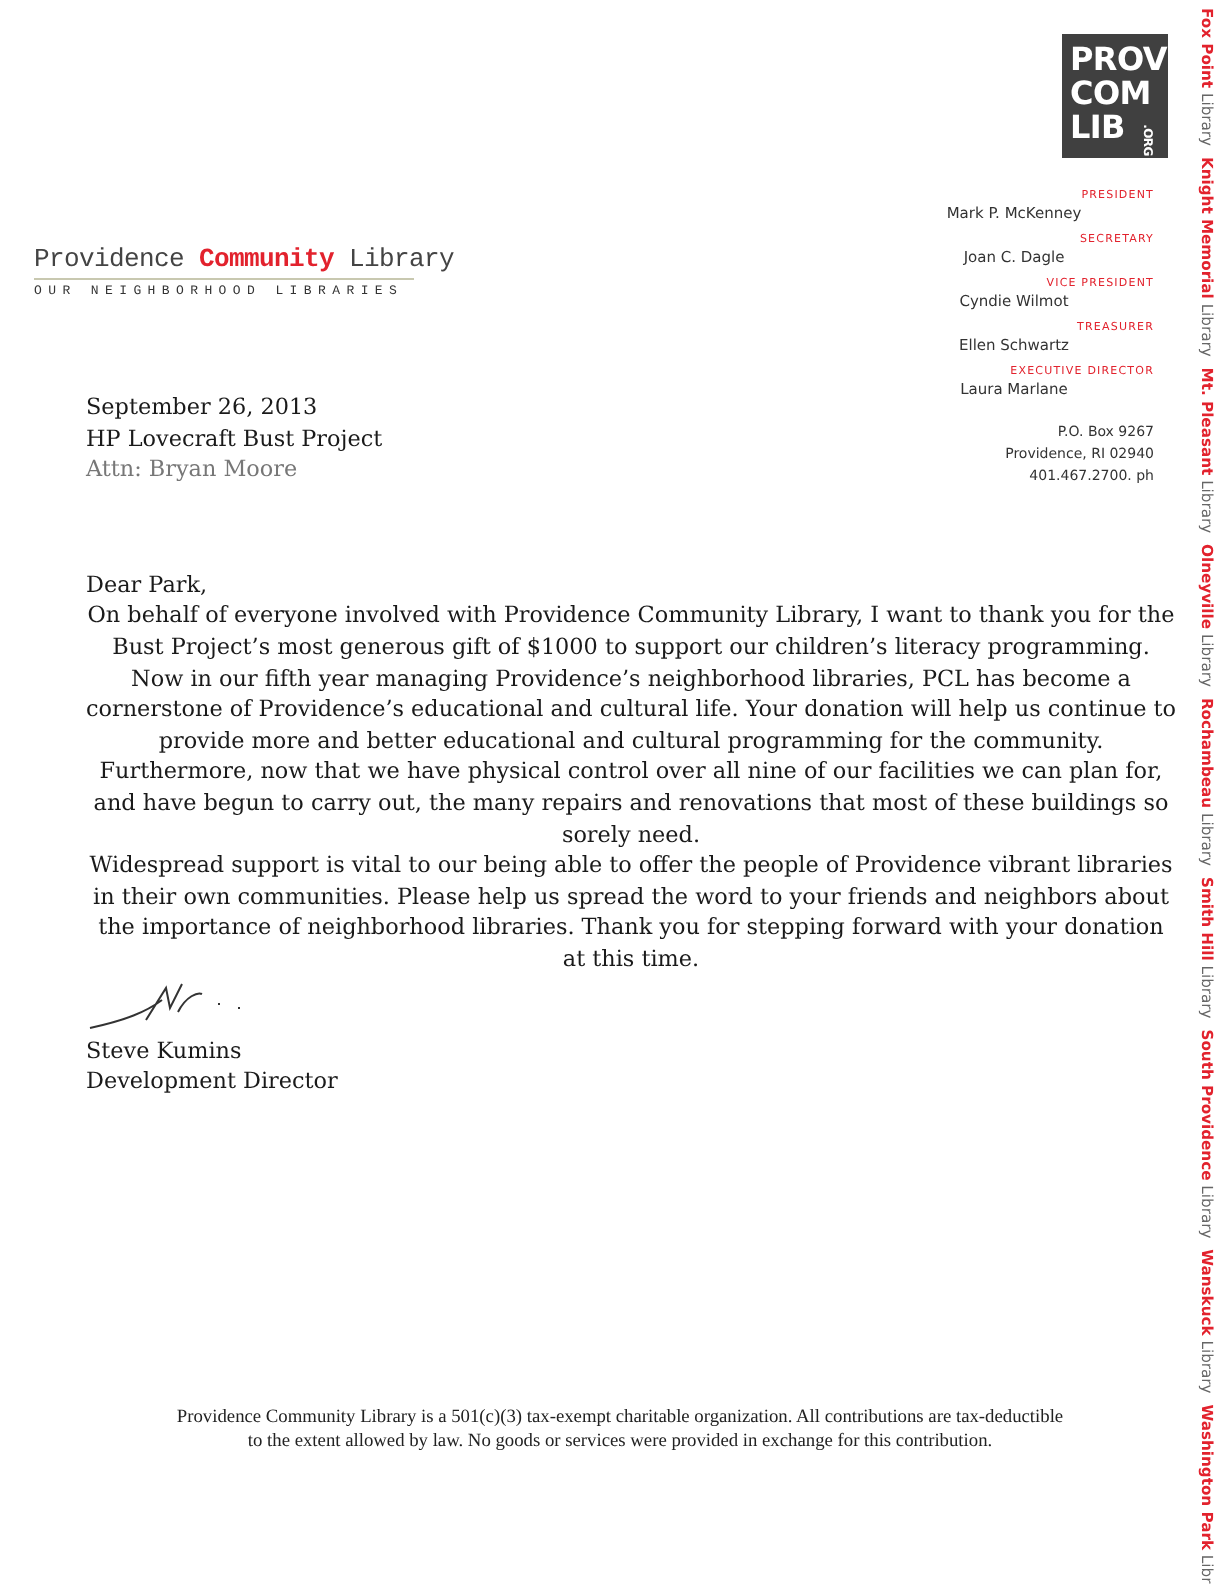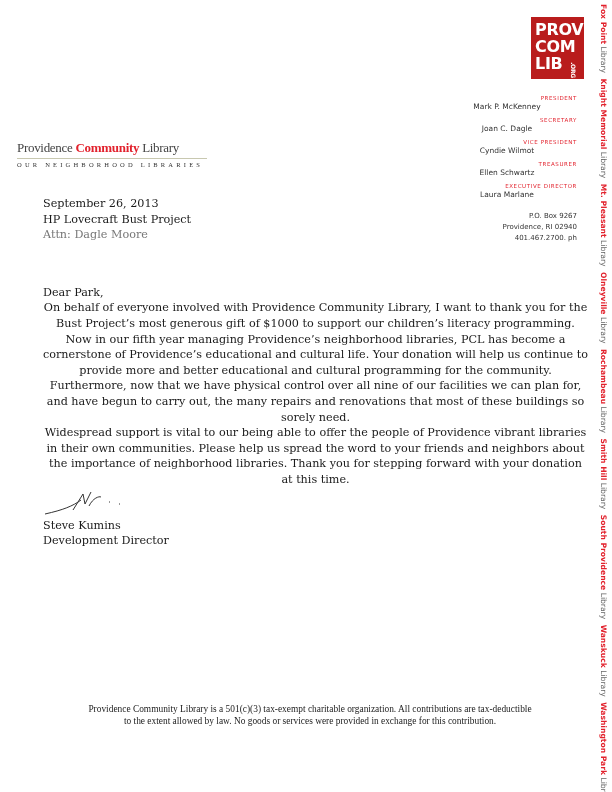--- a/index.html
+++ b/index.html
@@ -1,29 +1,29 @@
 <!DOCTYPE html>
 <html><head>
 <meta charset="utf-8">
 <style>
   html, body { margin:0; padding:0; background:#ffffff; }
   body { width:612px; height:792px; position:relative; overflow:hidden; font-family:"DejaVu Serif", serif; color:#1a1a1a; }
-  .logo-box { position:absolute; left:531px; top:17px; width:53px; height:62px; background:#b91c1c; color:#fff; font-family:"DejaVu Sans", sans-serif; font-weight:bold; font-size:16px; line-height:17px; padding:4px 0 0 4px; box-sizing:border-box; letter-spacing:-0.3px; }
+  .logo-box { position:absolute; left:531px; top:17px; width:53px; height:62px; background:#404040; color:#fff; font-family:"DejaVu Sans", sans-serif; font-weight:bold; font-size:16px; line-height:17px; padding:4px 0 0 4px; box-sizing:border-box; letter-spacing:-0.3px; }
   .logo-box .line { display:block; }
   .logo-box .org { position:absolute; right:3px; bottom:6px; font-size:6px; line-height:6px; transform:rotate(90deg); transform-origin:center; }
   .officers { position:absolute; right:35px; top:95px; width:140px; text-align:right; font-family:"DejaVu Sans", sans-serif; }
   .officer { margin-bottom:6px; }
   .officer .title { font-size:5.5px; color:#e2222d; letter-spacing:0.6px; line-height:7px; }
   .officer .name { font-size:7.5px; color:#333; line-height:9px;text-align:center; }
   .address { margin-top:12px; font-size:7px; color:#333; line-height:11px; }
   .sideways { position:absolute; left:594px; top:0; width:18px; height:792px; }
   .sideways .inner { position:absolute; left:16px; top:4px; transform:rotate(90deg); transform-origin:0 0; white-space:nowrap; font-family:"DejaVu Sans", sans-serif; font-size:7.6px; line-height:14px; }
   .sideways .lib-name { color:#e2222d; font-weight:bold; }
   .sideways .lib-word { color:#666; margin-right:3px; }
-  .brand { position:absolute; left:17px; top:122px; font-family:Liberation Serif, serif;margin-top:18px; }
+  .brand { position:absolute; left:17px; top:122px; font-family:Liberation Mono, monospace; }
   .brand .main { font-size:13px; color:#444; letter-spacing:-0.3px; }
   .brand .main .accent { color:#e2222d; font-weight:bold; }
   .brand .rule { width:190px; border-top:1px solid #c8c8b0; margin:2px 0 2px 0; }
   .brand .tag { font-size:6.5px; color:#333; letter-spacing:3.2px; }
   .letter { position:absolute; left:43px; top:196px; width:545px; font-size:11.2px; line-height:15.6px; color:#1a1a1a; }
   .letter p { margin:0; }
   .date { margin-bottom:42px; }
   .recipient { margin-bottom:6px; }
   .recipient .faded { color:#777; }
   .redacted { height:36px; }
@@ -89,21 +89,21 @@
 <div class="brand">
   <div class="main"><span>Providence </span><span class="accent">Community</span><span> Library</span></div>
   <div class="rule"></div>
   <div class="tag">OUR NEIGHBORHOOD LIBRARIES</div>
 </div>
 
 <div class="letter">
   <p class="date">September 26, 2013</p>
   <div class="recipient">
     <p>HP Lovecraft Bust Project</p>
-    <p class="faded">Attn: Dagle Moore</p>
+    <p class="faded">Attn: Bryan Moore</p>
   </div>
   <div class="redacted"></div>
   <p class="salutation">Dear Park,</p>
   <p class="para">On behalf of everyone involved with Providence Community Library, I want to thank you for the Bust Project’s most generous gift of $1000 to support our children’s literacy programming.  Now in our fifth year managing Providence’s neighborhood libraries, PCL has become a cornerstone of Providence’s educational and cultural life. Your donation will help us continue to provide more and better educational and cultural programming for the community. Furthermore, now that we have physical control over all nine of our facilities we can plan for, and have begun to carry out, the many repairs and renovations that most of these buildings so sorely need.</p>
   <p class="para">Widespread support is vital to our being able to offer the people of Providence vibrant libraries in their own communities.  Please help us spread the word to your friends and neighbors about the importance of neighborhood libraries.  Thank you for stepping forward with your donation at this time.</p>
   <div class="signature">
     <svg width="110" height="30" viewBox="0 0 110 30">
       <path d="M2 26 C20 22 30 18 38 12 M30 22 L40 6 L42 16 L48 4 M46 18 C50 10 56 8 58 9 M66 14 L67 14 M76 16 L77 16" stroke="#333" stroke-width="1" fill="none"></path>
     </svg>
   </div>

